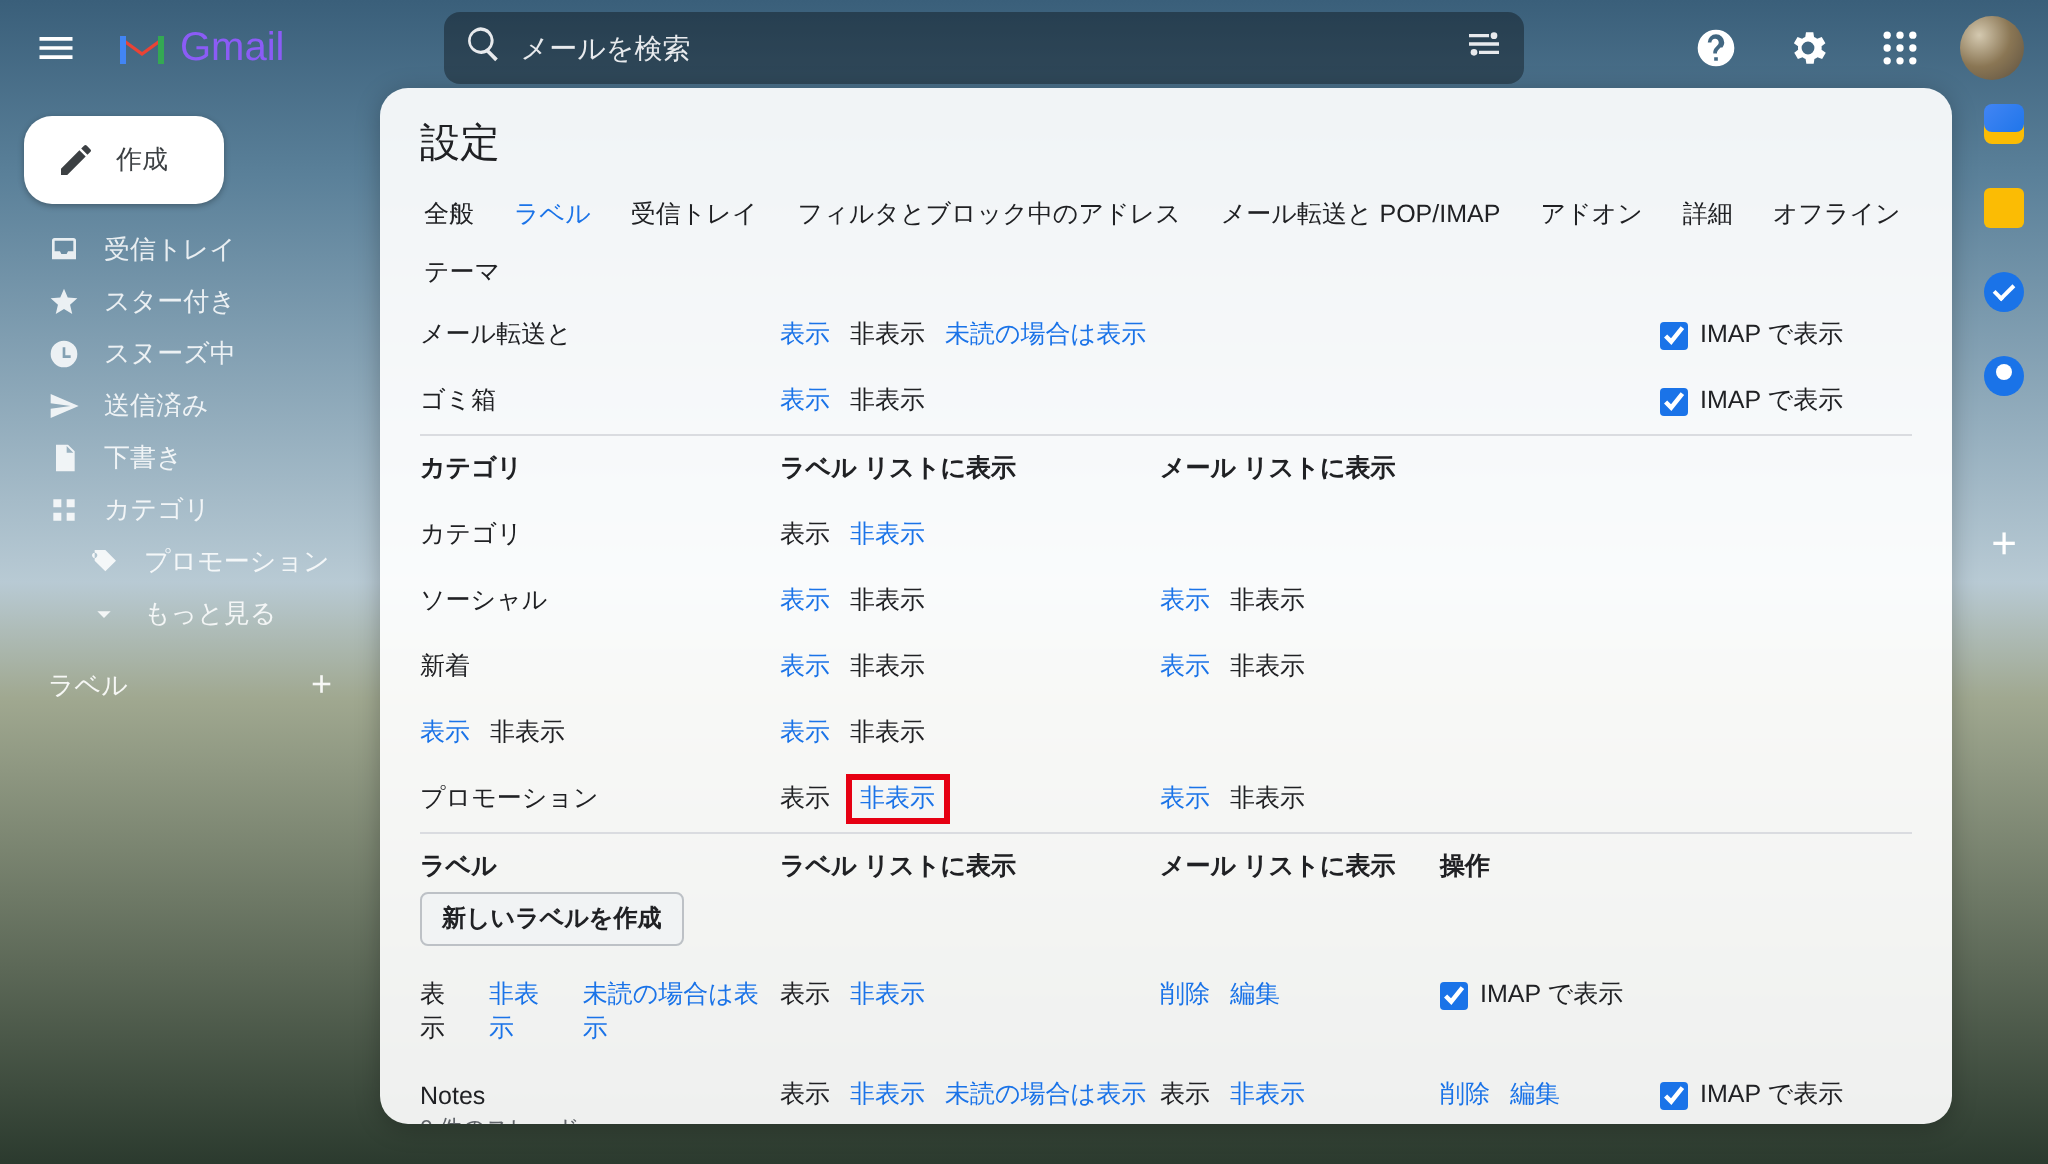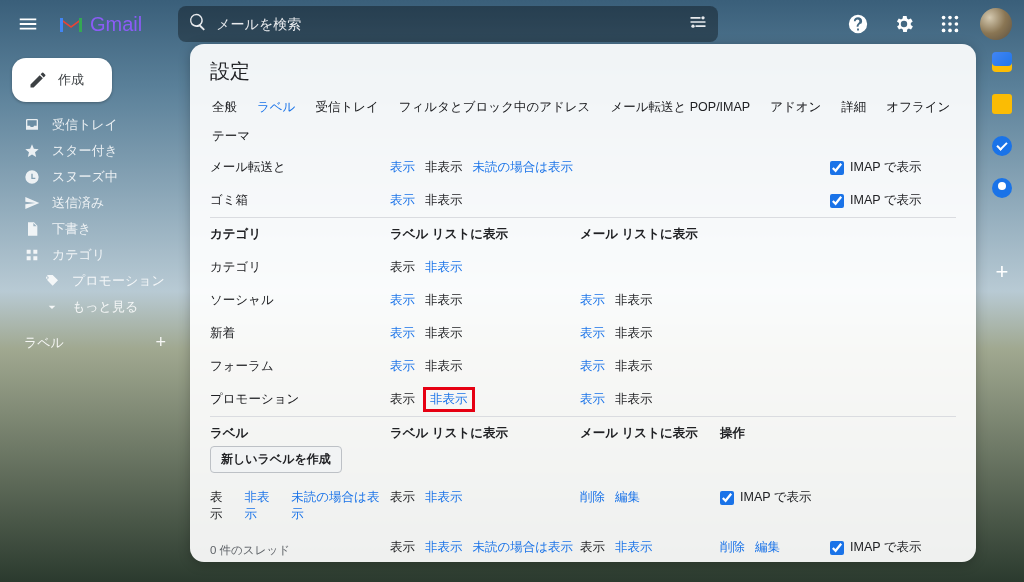--- a/index.html
+++ b/index.html
@@ -31,20 +31,21 @@
 .search {
   flex: 0 0 540px;
   height: 36px;
   background: rgba(0,0,0,0.35);
   border-radius: 8px;
   display: flex;
   align-items: center;
   padding: 2px 10px;
   gap: 8px;
   position: relative;
+  margin-left: 44px;
 }
 .search svg { width: 20px; height: 20px; fill: #e8eaed; }
 .search input {
   flex: 1; background: transparent; border: none; color: #e8eaed; font-size: 14px; outline: none;
 }
 .search input::placeholder { color: #e8eaed; }
 .search .tune { margin-left: auto; }
 .spacer { flex: 1; }
 .avatar { width: 32px; height: 32px; border-radius: 50%; background: radial-gradient(circle at 30% 30%, #d4c9b0, #8a7654, #5c5040); margin: 0 4px; }
 
@@ -330,21 +331,20 @@
         <span class="bk">非表示</span>
       </div>
       <div class="c3">
         <span class="lk">表示</span>
         <span class="bk">非表示</span>
       </div>
       <div></div>
         <div></div>
     </div>
     <div class="row">
-      <div class="c1">フォーラム</div>
       <div class="c2">
         <span class="lk">表示</span>
         <span class="bk">非表示</span>
       </div>
       <div class="c3">
         <span class="lk">表示</span>
         <span class="bk">非表示</span>
       </div>
       <div></div>
         <div></div>
@@ -389,20 +389,21 @@
         <span class="lk">編集</span>
       </div>
       <div class="chkwrap">
         <input type="checkbox" checked="" style="">
         <span>IMAP で表示</span>
       </div>
     </div>
 
     <div class="row">
       <div class="c1 sub">
+        <div>Notes</div>
         <div class="count">0 件のスレッド</div>
       </div>
       <div class="c2">
         <span class="bk">表示</span>
         <span class="lk">非表示</span>
         <span class="lk">未読の場合は表示</span>
       </div>
       <div class="c3">
         <span class="bk">表示</span>
         <span class="lk">非表示</span>

